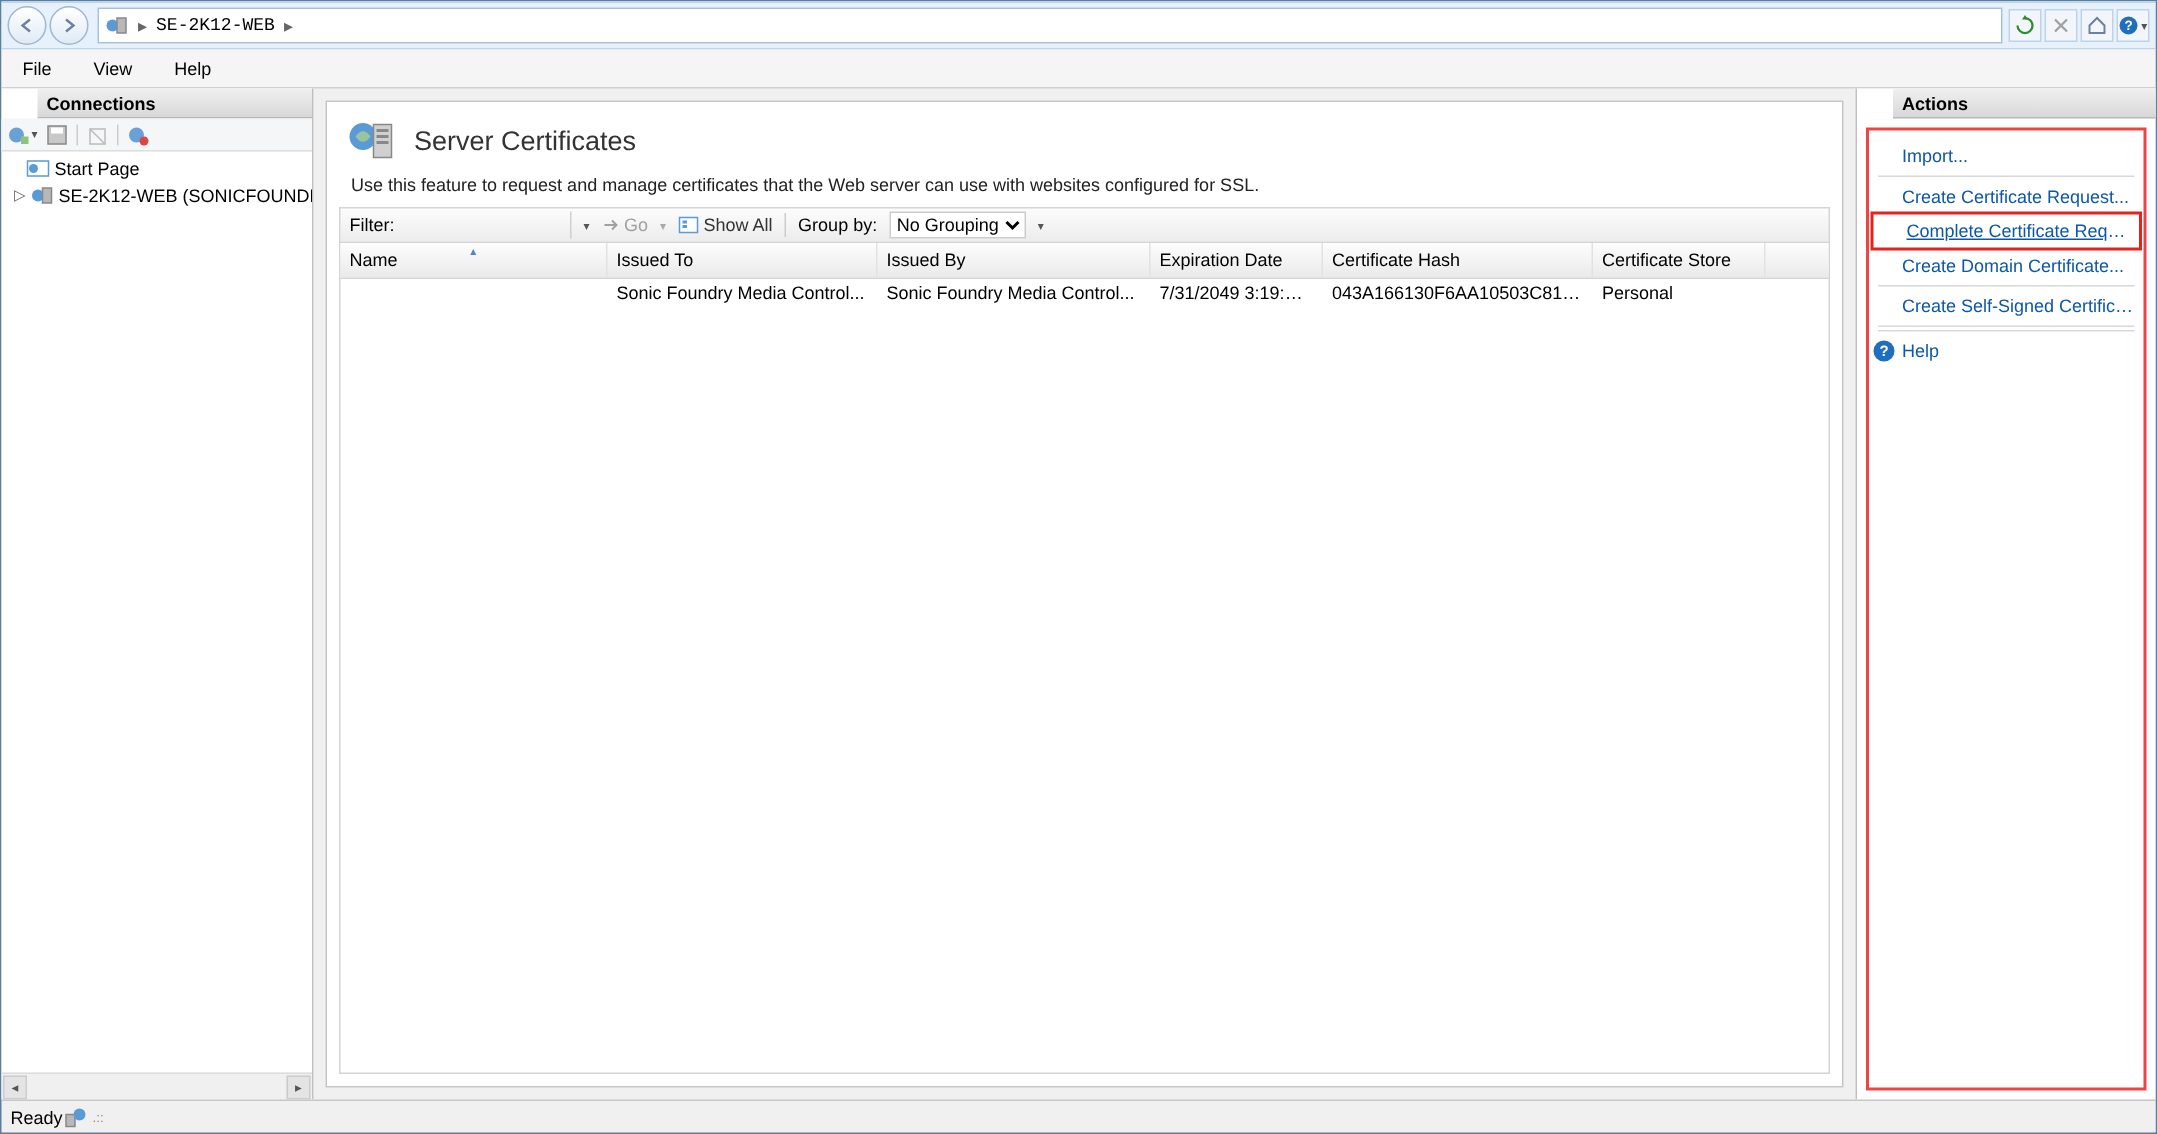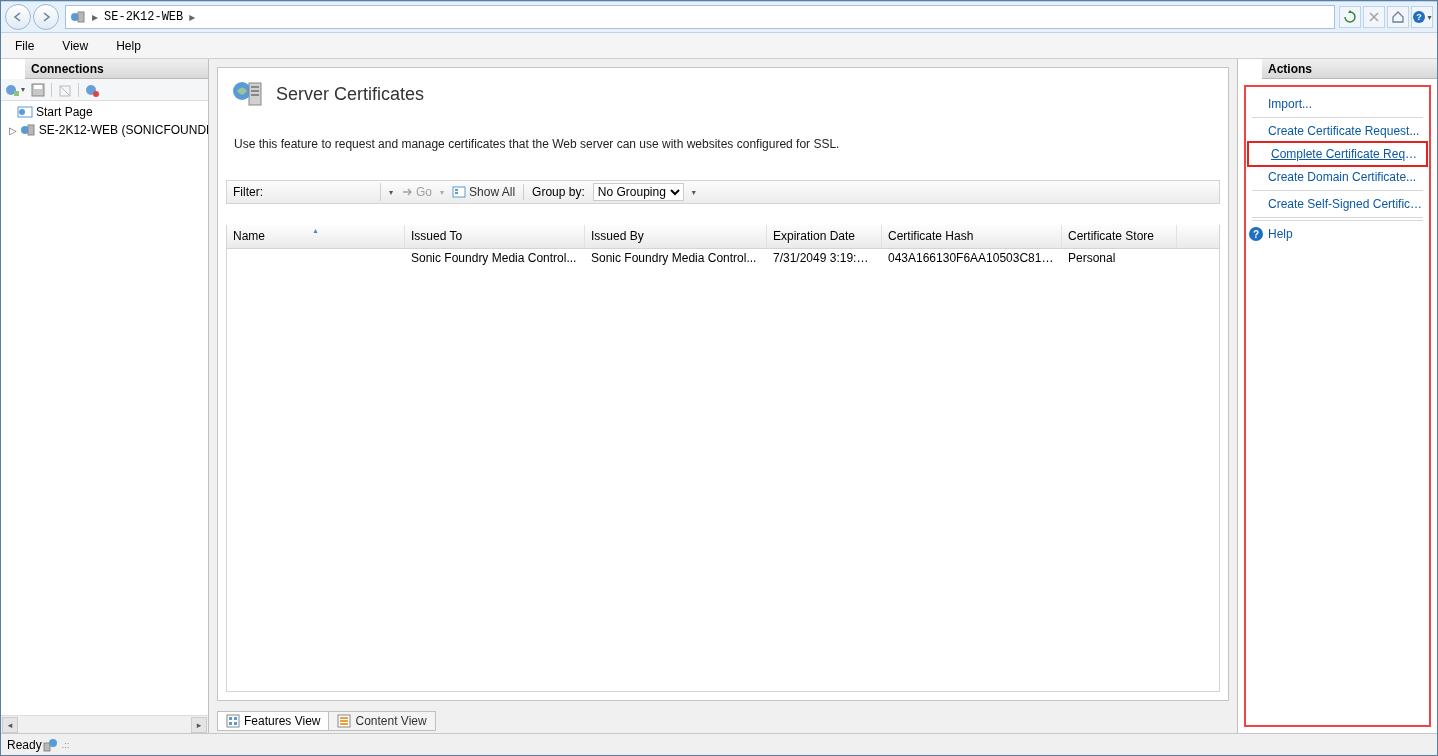--- a/index.html
+++ b/index.html
@@ -42,21 +42,21 @@
   .conn-toolbar .sep { width: 1px; height: 14px; background: #ccc; margin: 0 1px; }
   .tree { flex: 1; overflow: auto; padding: 2px 0; }
   .tree-row { display: flex; align-items: center; height: 18px; padding-left: 2px; gap: 3px; white-space: nowrap; }
   .tree-row.child { padding-left: 8px; }
   .expander { width: 11px; height: 11px; display: inline-flex; align-items: center; justify-content: center; color: #666; font-size: 10px; }
   .scrollbar-h { height: 18px; border-top: 1px solid #ddd; display: flex; align-items: center; justify-content: space-between; padding: 0 1px; background: #f0f0f0; }
   .scroll-arr { width: 16px; height: 16px; background: #e4e4e4; border: 1px solid #ccc; display: flex; align-items: center; justify-content: center; font-size: 9px; color: #555; }
 
   
   .main { flex: 1; display: flex; flex-direction: column; min-width: 0; }
-  .main-inner { flex: 1; margin: 8px; border: 1px solid #c4c4c4; background: #fff; display: flex; flex-direction: column; min-height: 0; gap: 21px; }
+  .main-inner { flex: 1; margin: 8px; border: 1px solid #c4c4c4; background: #fff; display: flex; flex-direction: column; min-height: 0; }
   .feature-head { display: flex; align-items: center; gap: 12px; padding: 10px 14px 2px; }
   .feature-title { font-size: 18px; color: #333; }
   .feature-desc { padding: 4px 16px 8px; font-size: 12px; color: #222; }
   .filterbar { height: 24px; margin: 0 8px; background: linear-gradient(#fcfcfc, #ececec); border: 1px solid #d4d4d4; display: flex; align-items: center; gap: 8px; padding: 0 6px; font-size: 12px; }
   .filter-input { height: 18px; width: 110px; border: none; border-right: 1px solid #d0d0d0; outline: none; background: transparent; }
   .fbtn { display: inline-flex; align-items: center; gap: 3px; color: #333; height: 100%; }
   .fbtn.disabled { color: #a0a0a0; }
   .fselect { height: 18px; border: 1px solid #ccc; background: #fff; font-size: 12px; }
   .grid { flex: 1; margin: 0 8px 8px; border: 1px solid #d4d4d4; border-top: none; display: flex; flex-direction: column; min-height: 0; }
   .grid-head { display: flex; height: 24px; background: linear-gradient(#fdfdfd, #eaeaea); border-bottom: 1px solid #d4d4d4; }
@@ -268,41 +268,20 @@
               <div class="g-cell" style="width:180px">Sonic Foundry Media Control...</div>
               <div class="g-cell" style="width:182px">Sonic Foundry Media Control...</div>
               <div class="g-cell" style="width:115px">7/31/2049 3:19:26 ...</div>
               <div class="g-cell" style="width:180px">043A166130F6AA10503C8184...</div>
               <div class="g-cell" style="width:115px">Personal</div>
             </div>
           </div>
         </div>
       </div>
 
-      <div class="view-tabs">
-        <div class="vtab">
-          <svg width="14" height="14">
-              <rect x="1" y="1" width="12" height="12" fill="#fff" stroke="#888"></rect>
-              <rect x="3" y="3" width="3" height="3" fill="#5a9bd5"></rect>
-              <rect x="8" y="3" width="3" height="3" fill="#5a9bd5"></rect>
-              <rect x="3" y="8" width="3" height="3" fill="#5a9bd5"></rect>
-              <rect x="8" y="8" width="3" height="3" fill="#5a9bd5"></rect>
-            </svg>
-          <span>Features View</span>
-        </div>
-        <div class="vtab inactive">
-          <svg width="14" height="14">
-              <rect x="1" y="1" width="12" height="12" fill="#fff" stroke="#888"></rect>
-              <rect x="3" y="3" width="8" height="2" fill="#e6a23c"></rect>
-              <rect x="3" y="6" width="8" height="2" fill="#e6a23c"></rect>
-              <rect x="3" y="9" width="8" height="2" fill="#e6a23c"></rect>
-            </svg>
-          <span>Content View</span>
-        </div>
-      </div>
     </div>
 
     <div class="actions">
       <div class="panel-header">Actions</div>
       <div class="actions-inner">
         <div class="actions-list">
           <div class="action-item">Import...</div>
           <div class="action-sep"></div>
           <div class="action-item">Create Certificate Request...</div>
           <div class="action-highlight">

